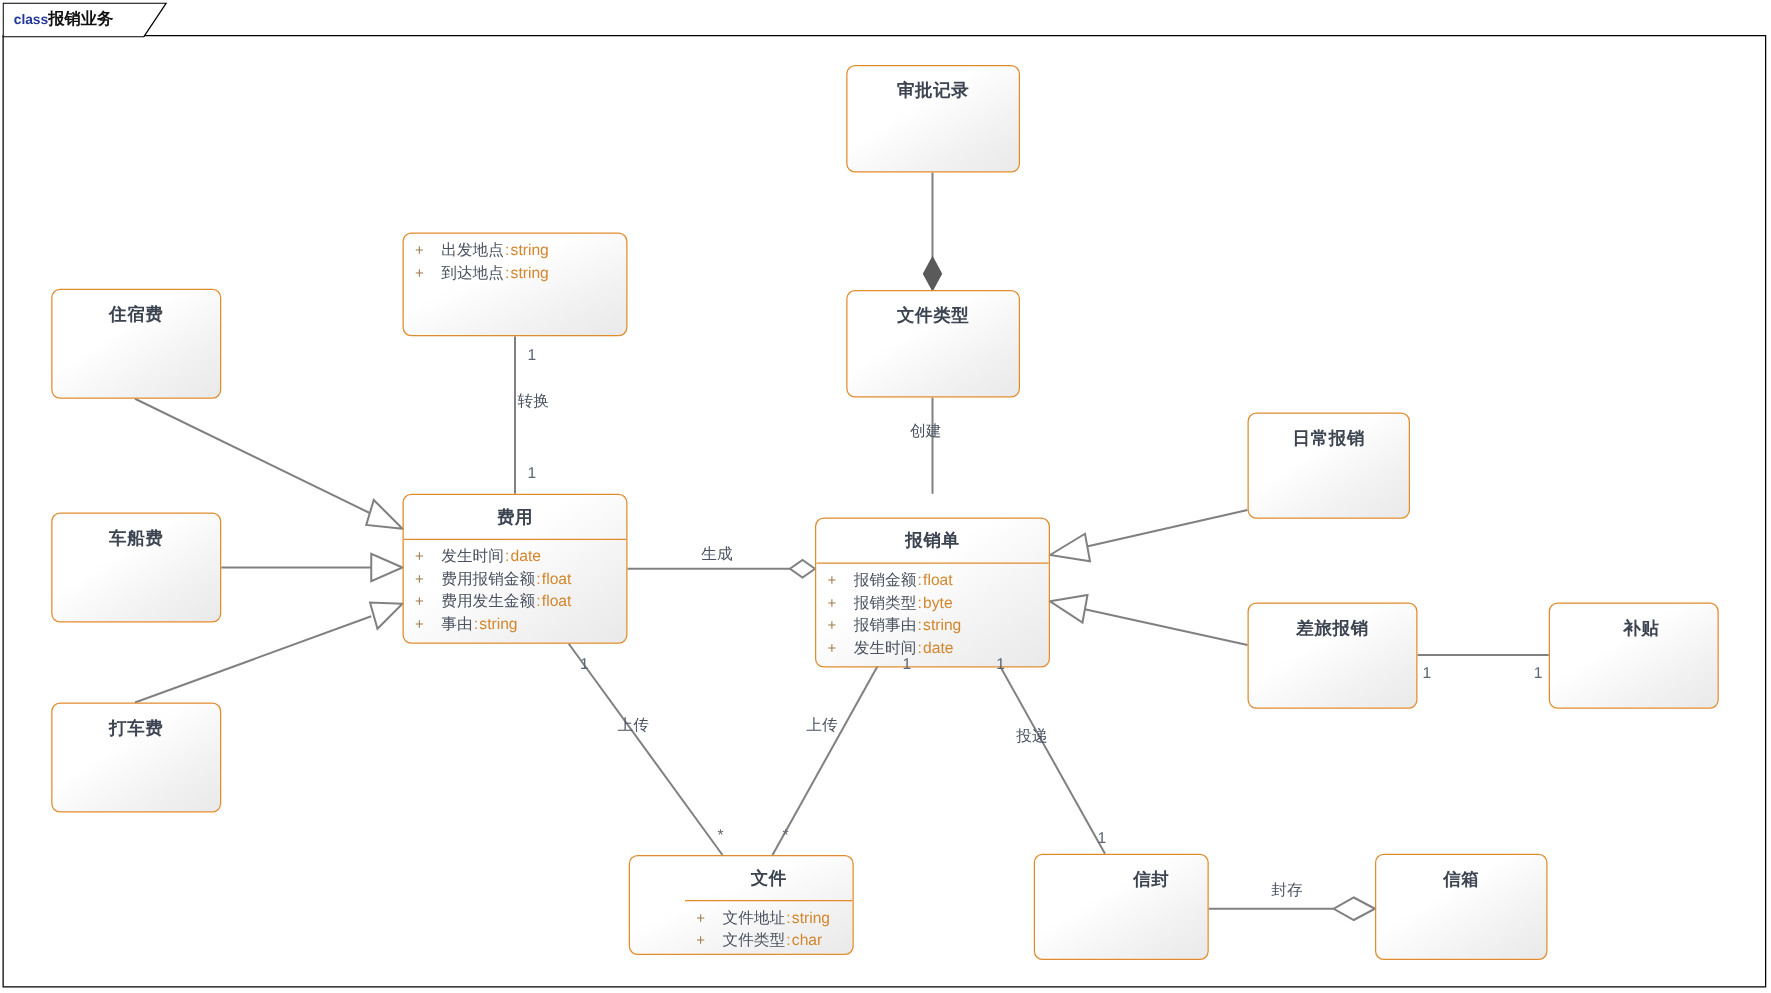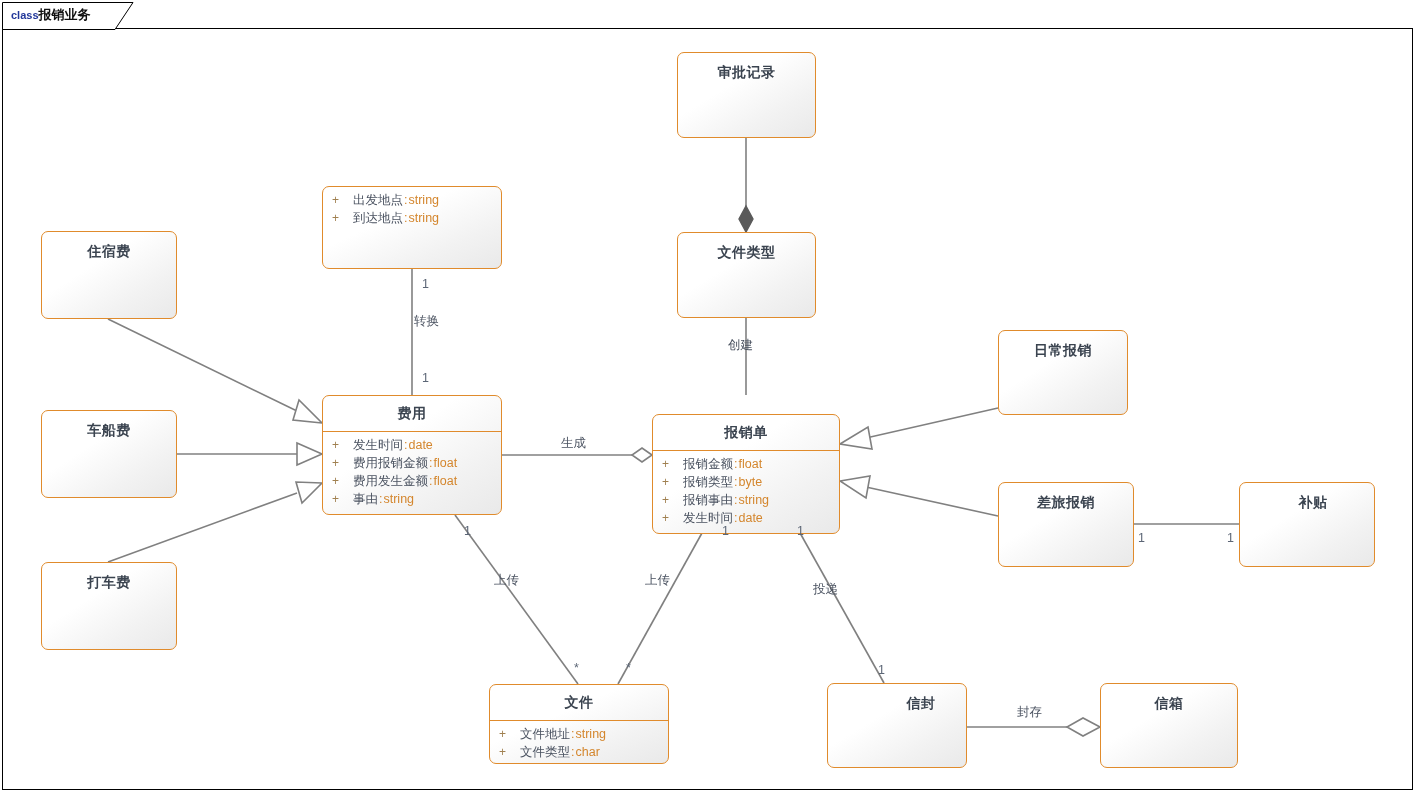--- a/index.html
+++ b/index.html
@@ -315,21 +315,21 @@
             <span class="attr-type">string</span>
           </div>
           <div class="attr-row">
             <span class="attr-vis">+</span>
             <span class="attr-name">发生时间</span>
             <span class="attr-colon">:</span>
             <span class="attr-type">date</span>
           </div>
         </div>
       </div>
-      <div class="uml-class with-attrs" style="left: 489px; top: 684px; width: 180px; height: 80px;">
+      <div class="uml-class with-attrs" style="left: 503px; top: 684px; width: 180px; height: 80px; padding-left: 44px;">
         <div class="uml-name">文件</div>
         <div class="uml-attrs">
           <div class="attr-row">
             <span class="attr-vis">+</span>
             <span class="attr-name">文件地址</span>
             <span class="attr-colon">:</span>
             <span class="attr-type">string</span>
           </div>
           <div class="attr-row">
             <span class="attr-vis">+</span>

